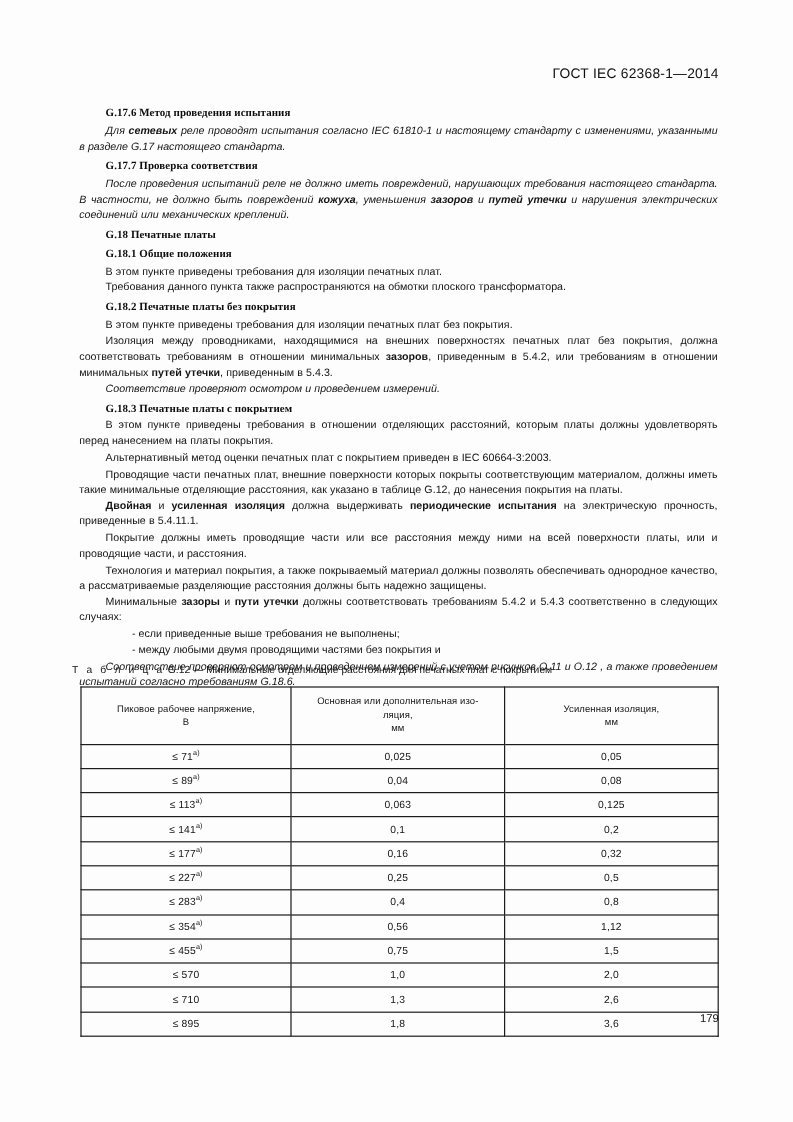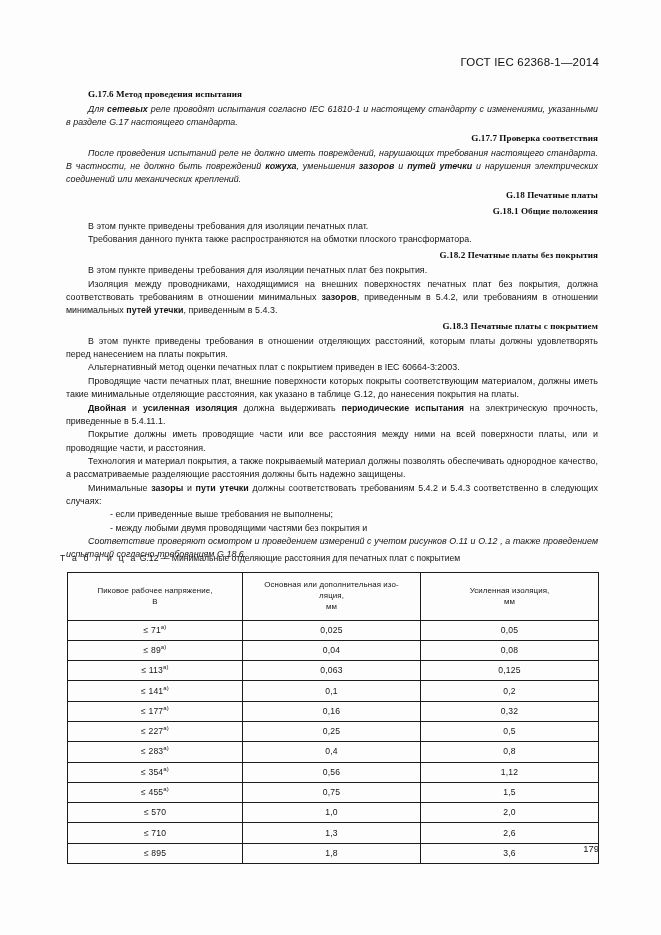--- a/index.html
+++ b/index.html
@@ -43,21 +43,21 @@
 
   .h-clause {
     font-size: 9.1px;
     font-weight: bold;
     color: #0d0d0d;
     margin: 0 0 1.5px 22px;
     line-height: 13.2px;
     letter-spacing: 0.08px;
     font-family: Liberation Serif, serif;
   }
-  .h-clause.tight { margin-top: 3px; text-align: right; }
+  .h-clause.tight { margin-top: 3px; }
 
   p.para {
     font-size: 8.9px;
     line-height: 13.1px;
     margin: 0 0 0.5px 0;
     text-align: justify;
     text-justify: inter-word;
     text-indent: 22px;
     color: #141414;
     letter-spacing: 0.02px;
@@ -153,20 +153,21 @@
       <p class="para ital">Для <b>сетевых</b> реле проводят испытания согласно IEC 61810-1 и настоящему стандарту с изменениями, указанными в разделе G.17 настоящего стандарта.</p>
       <div class="h-clause tight">G.17.7 Проверка соответствия</div>
       <p class="para ital">После проведения испытаний реле не должно иметь повреждений, нарушающих требования настоящего стандарта. В частности, не должно быть повреждений <b>кожуха</b>, уменьшения <b>зазоров</b> и <b>путей утечки</b> и нарушения электрических соединений или механических креплений.</p>
       <div class="h-clause tight">G.18 Печатные платы</div>
       <div class="h-clause tight">G.18.1 Общие положения</div>
       <p class="para">В этом пункте приведены требования для изоляции печатных плат.</p>
       <p class="para">Требования данного пункта также распространяются на обмотки плоского трансформатора.</p>
       <div class="h-clause tight">G.18.2 Печатные платы без покрытия</div>
       <p class="para">В этом пункте приведены требования для изоляции печатных плат без покрытия.</p>
       <p class="para">Изоляция между проводниками, находящимися на внешних поверхностях печатных плат без покрытия, должна соответствовать требованиям в отношении минимальных <b>зазоров</b>, приведенным в 5.4.2, или требованиям в отношении минимальных <b>путей утечки</b>, приведенным в 5.4.3.</p>
+      <p class="para ital">Соответствие проверяют осмотром и проведением измерений.</p>
       <div class="h-clause tight">G.18.3 Печатные платы с покрытием</div>
       <p class="para">В этом пункте приведены требования в отношении отделяющих расстояний, которым платы должны удовлетворять перед нанесением на платы покрытия.</p>
       <p class="para">Альтернативный метод оценки печатных плат с покрытием приведен в IEC 60664-3:2003.</p>
       <p class="para">Проводящие части печатных плат, внешние поверхности которых покрыты соответствующим материалом, должны иметь такие минимальные отделяющие расстояния, как указано в таблице G.12, до нанесения покрытия на платы.</p>
       <p class="para"><b>Двойная</b> и <b>усиленная изоляция</b> должна выдерживать <b>периодические испытания</b> на электрическую прочность, приведенные в 5.4.11.1.</p>
       <p class="para">Покрытие должны иметь проводящие части или все расстояния между ними на всей поверхности платы, или и проводящие части, и расстояния.</p>
       <p class="para">Технология и материал покрытия, а также покрываемый материал должны позволять обеспечивать однородное качество, а рассматриваемые разделяющие расстояния должны быть надежно защищены.</p>
       <p class="para">Минимальные <b>зазоры</b> и <b>пути утечки</b> должны соответствовать требованиям 5.4.2 и 5.4.3 соответственно в следующих случаях:</p>
       <ul class="dash-list">
         <li>- если приведенные выше требования не выполнены;</li>

